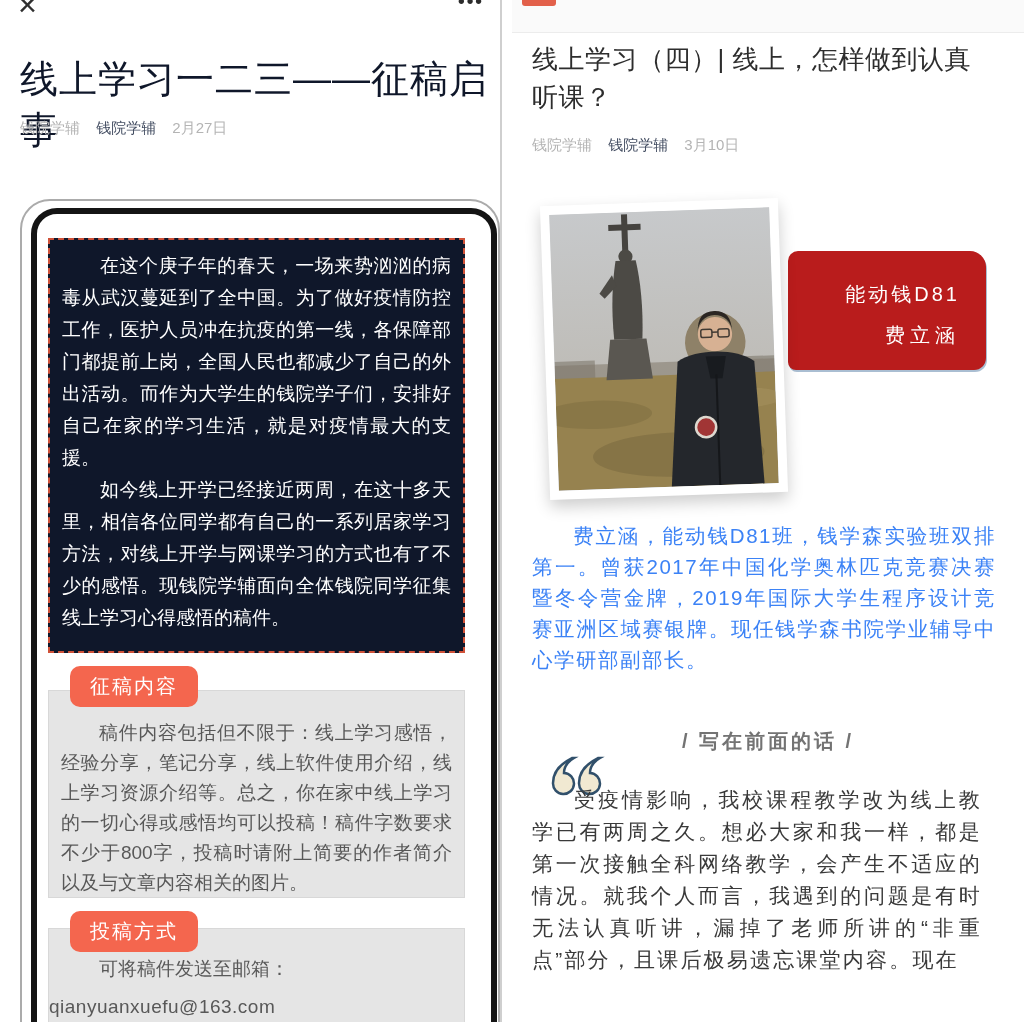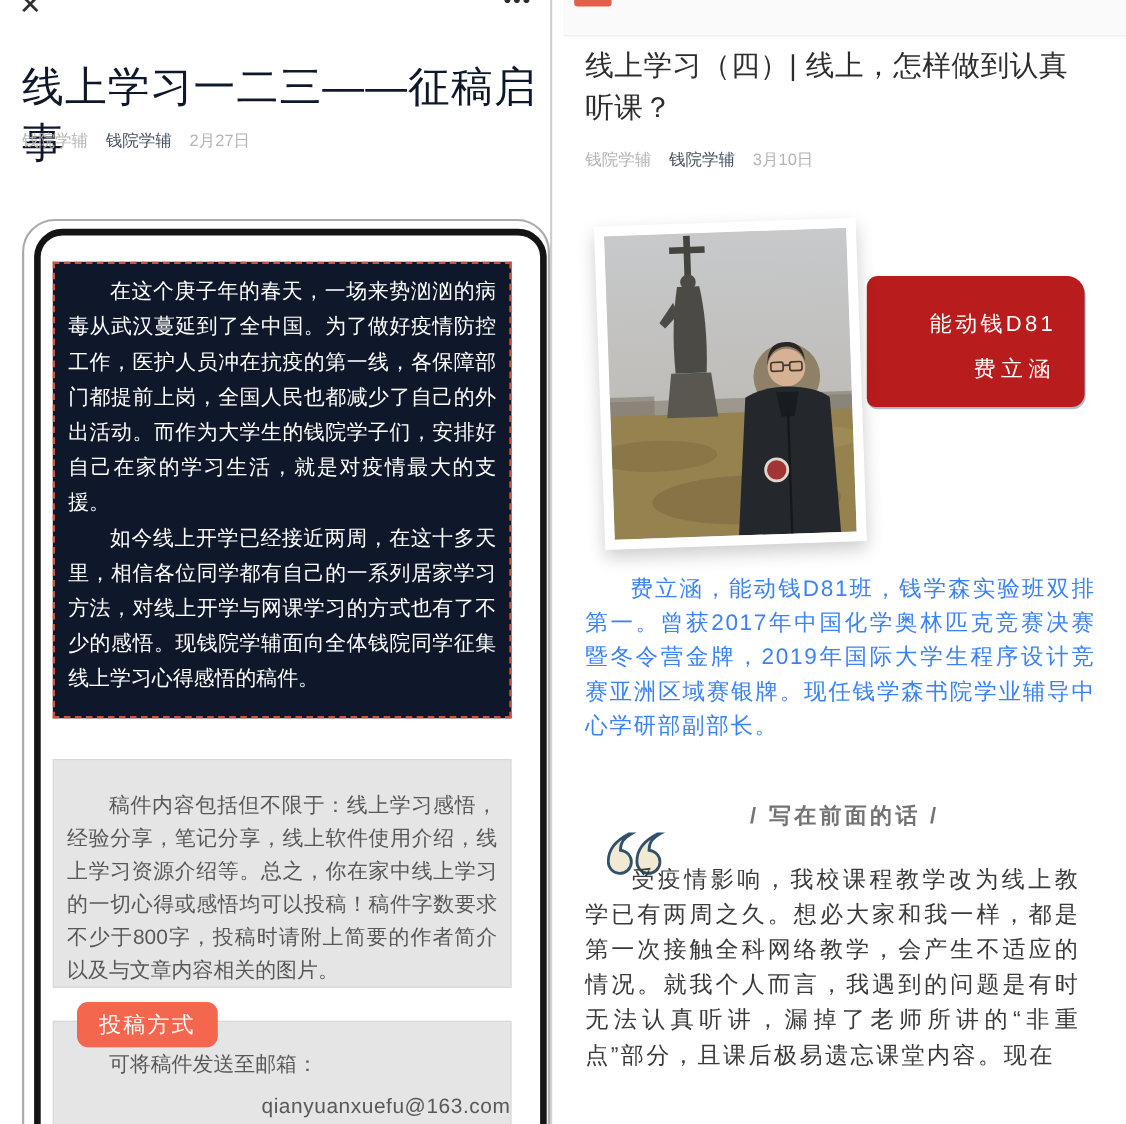--- a/index.html
+++ b/index.html
@@ -25,21 +25,21 @@
   .orange-block p{margin:0;color:#fff;font-size:19px;line-height:32px;text-indent:2em;text-align:justify;}
   .badge{position:absolute;left:70px;background:#f4664e;color:#fff;font-size:20px;letter-spacing:2px;padding:7px 20px;border-radius:10px;z-index:3;}
   .badge.b1{top:666px;}
   .badge.b2{top:911px;}
   .graybox{position:absolute;left:48px;width:417px;background:#e5e5e5;border:1.5px solid #d8d8d8;box-sizing:border-box;z-index:1;}
   .graybox.g1{top:690px;height:208px;}
   .graybox.g2{top:928px;height:110px;}
   .graybox p{margin:0;color:#585858;font-size:19px;line-height:30px;text-align:justify;}
   .g1 p{padding:27px 12px 0;text-indent:2em;}
   .g2 .l1{padding:25px 12px 0;text-indent:2em;}
-  .g2 .l2{padding-top:8px;text-align:right;letter-spacing:.5px;}
+  .g2 .l2{padding-top:8px;text-align:left;letter-spacing:.5px;}
 
   
   .topstrip{position:absolute;left:0;top:0;width:512px;height:32px;background:#fafafa;border-bottom:1px solid #ececec;}
   .red-fragment{position:absolute;left:10px;top:0;width:34px;height:6px;background:#e2604a;border-radius:0 0 3px 3px;}
   .r-title{position:absolute;left:20px;top:40px;width:442px;margin:0;font-size:26px;line-height:38px;font-weight:500;color:#2d2d2d;letter-spacing:.5px;}
   .r-byline{top:136px;}
   .polaroid{position:absolute;left:33px;top:202px;width:238px;height:294px;background:#fff;box-sizing:border-box;padding:9px;box-shadow:0 7px 16px rgba(0,0,0,.2);transform:rotate(-2deg);z-index:2;}
   .photo-inner{width:100%;height:100%;overflow:hidden;background:#c6c8ca;}
   .bluelabel{position:absolute;left:276px;top:251px;width:198px;height:119px;background:#b91c1c;border-radius:10px 16px 12px 8px;box-sizing:border-box;padding:30px 26px 0 0;text-align:right;color:#fff;z-index:1;box-shadow:1px 2px 0 rgba(43,92,143,.4);}
   .bluelabel .ln1{font-size:20px;letter-spacing:3px;}
@@ -67,20 +67,21 @@
     </div>
 
     <div class="frame-outer"></div>
     <div class="frame-inner"></div>
 
     <div class="orange-block">
       <p>在这个庚子年的春天，一场来势汹汹的病毒从武汉蔓延到了全中国。为了做好疫情防控工作，医护人员冲在抗疫的第一线，各保障部门都提前上岗，全国人民也都减少了自己的外出活动。而作为大学生的钱院学子们，安排好自己在家的学习生活，就是对疫情最大的支援。</p>
       <p>如今线上开学已经接近两周，在这十多天里，相信各位同学都有自己的一系列居家学习方法，对线上开学与网课学习的方式也有了不少的感悟。现钱院学辅面向全体钱院同学征集线上学习心得感悟的稿件。</p>
     </div>
 
+    <div class="badge b1">征稿内容</div>
     <div class="graybox g1">
       <p>稿件内容包括但不限于：线上学习感悟，经验分享，笔记分享，线上软件使用介绍，线上学习资源介绍等。总之，你在家中线上学习的一切心得或感悟均可以投稿！稿件字数要求不少于800字，投稿时请附上简要的作者简介以及与文章内容相关的图片。</p>
     </div>
 
     <div class="badge b2">投稿方式</div>
     <div class="graybox g2">
       <p class="l1">可将稿件发送至邮箱：</p>
       <p class="l2">qianyuanxuefu@163.com</p>
     </div>
   </section>

